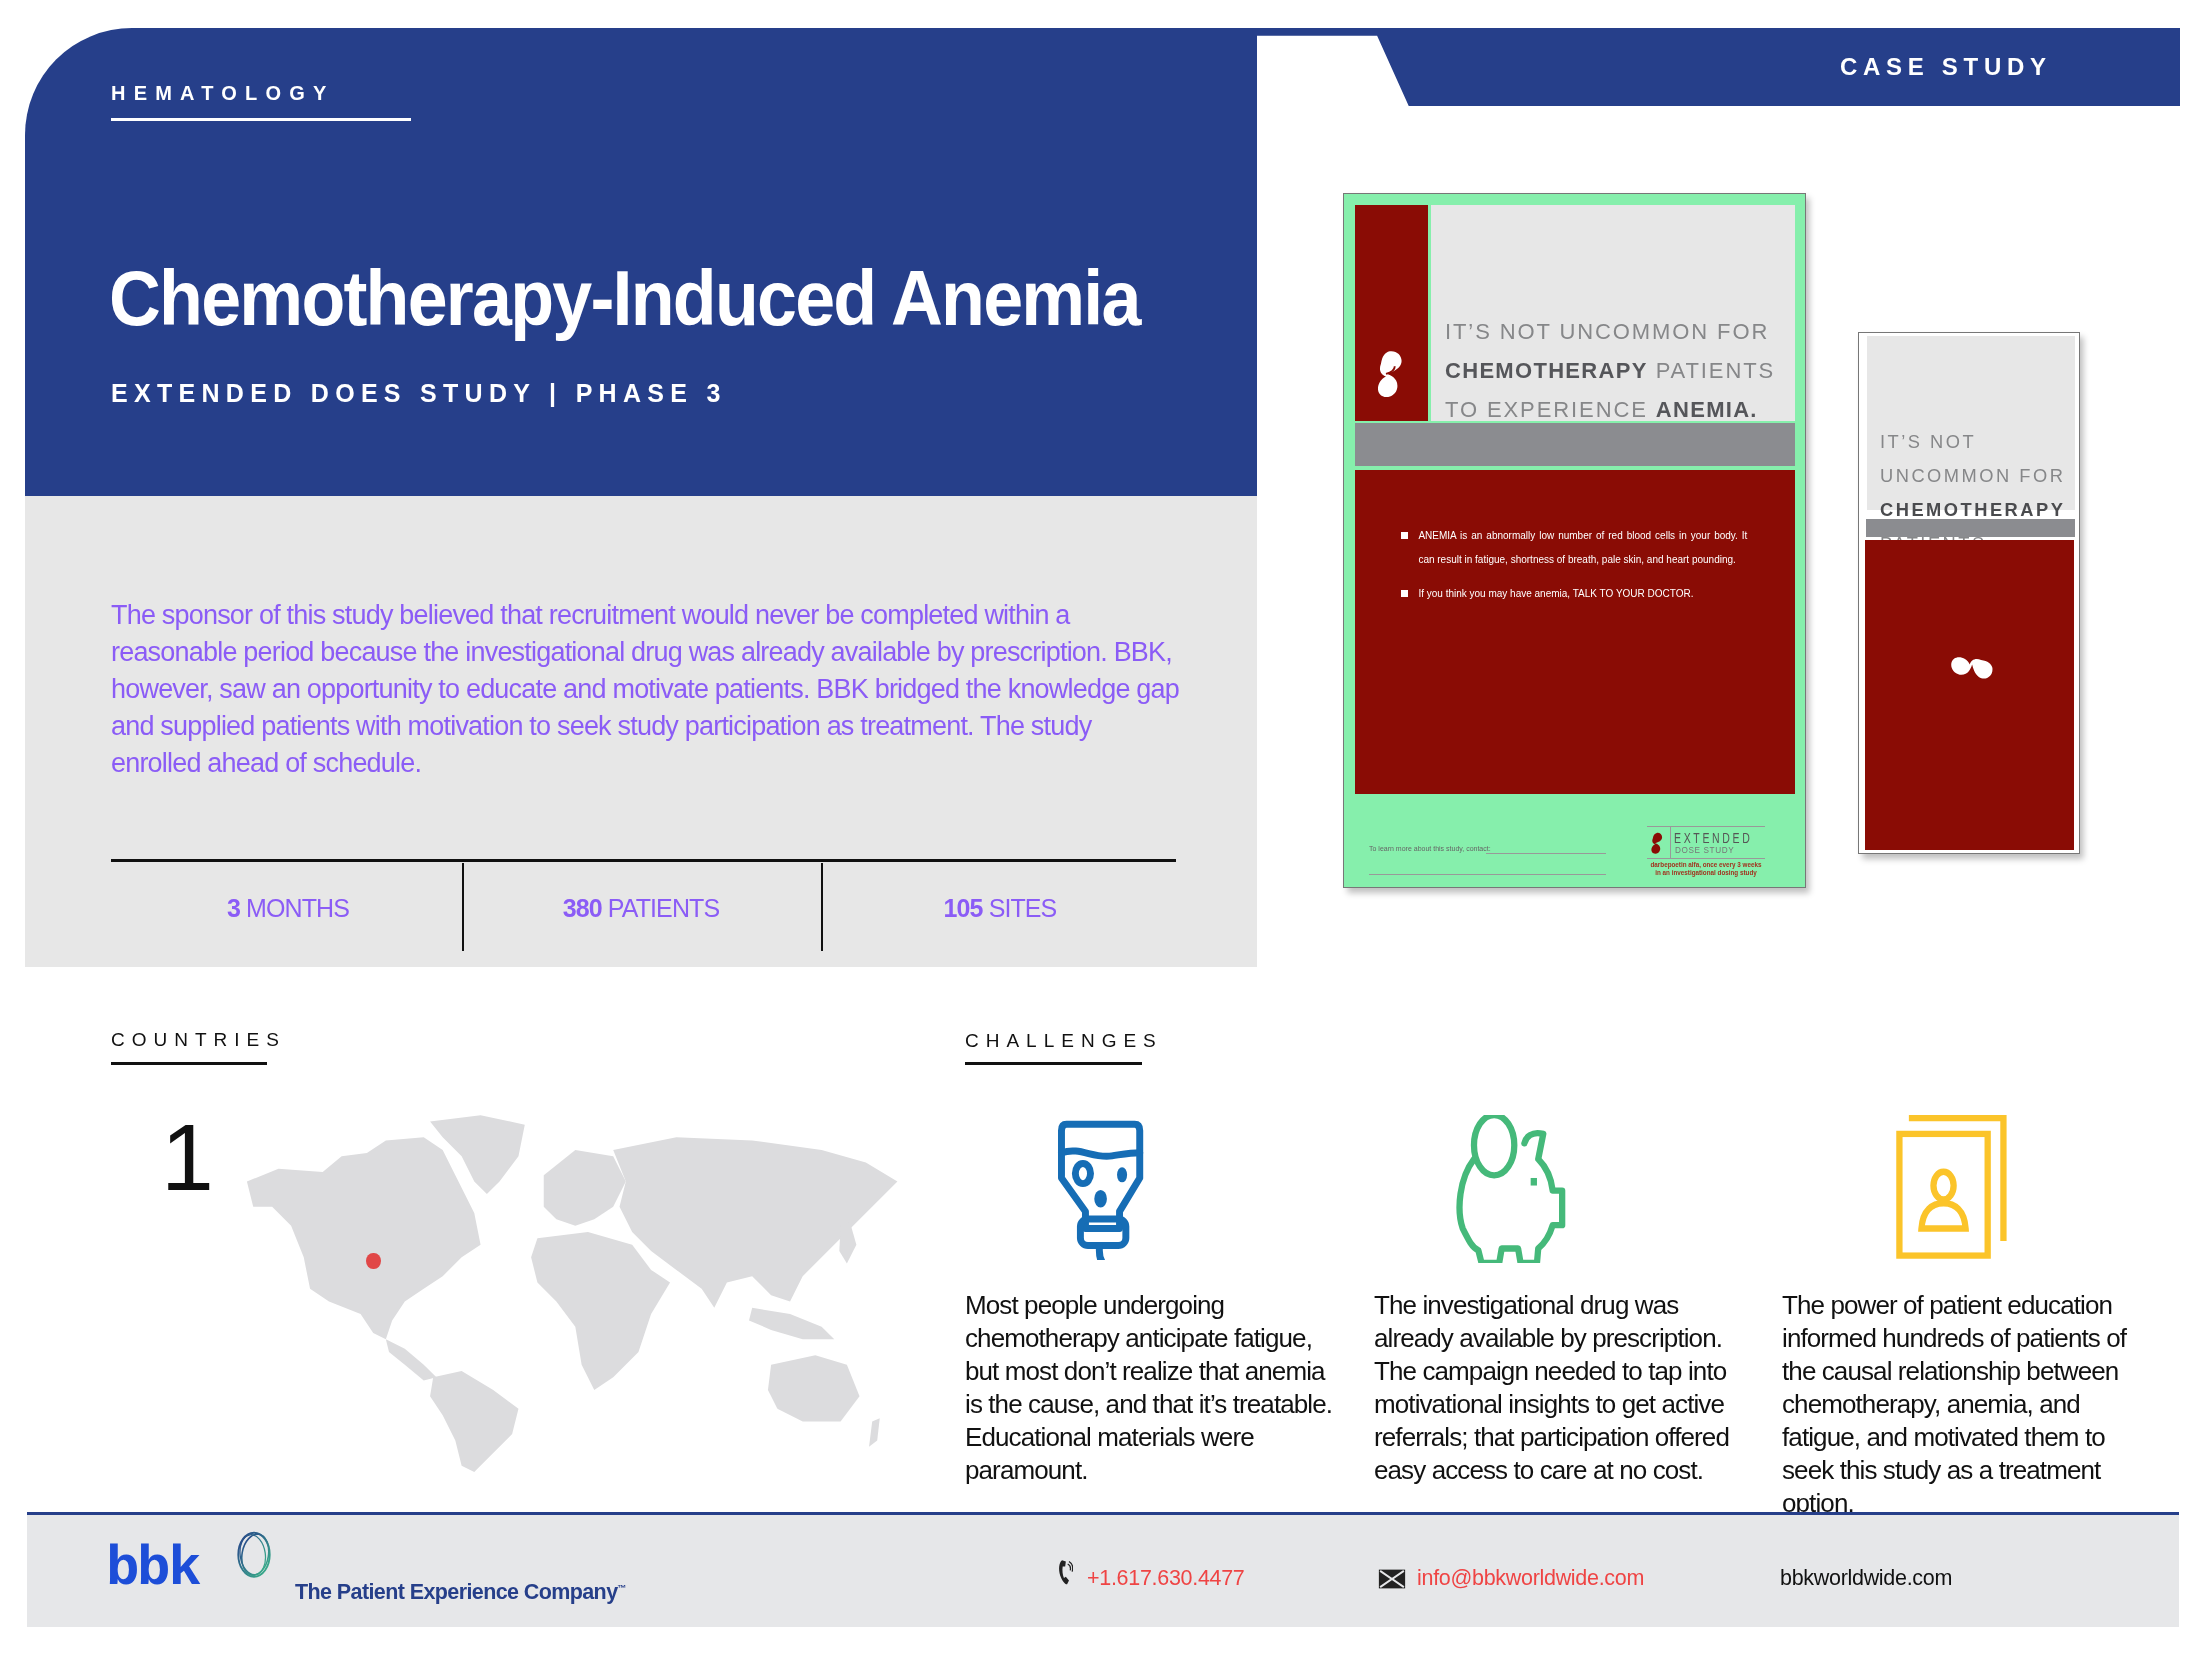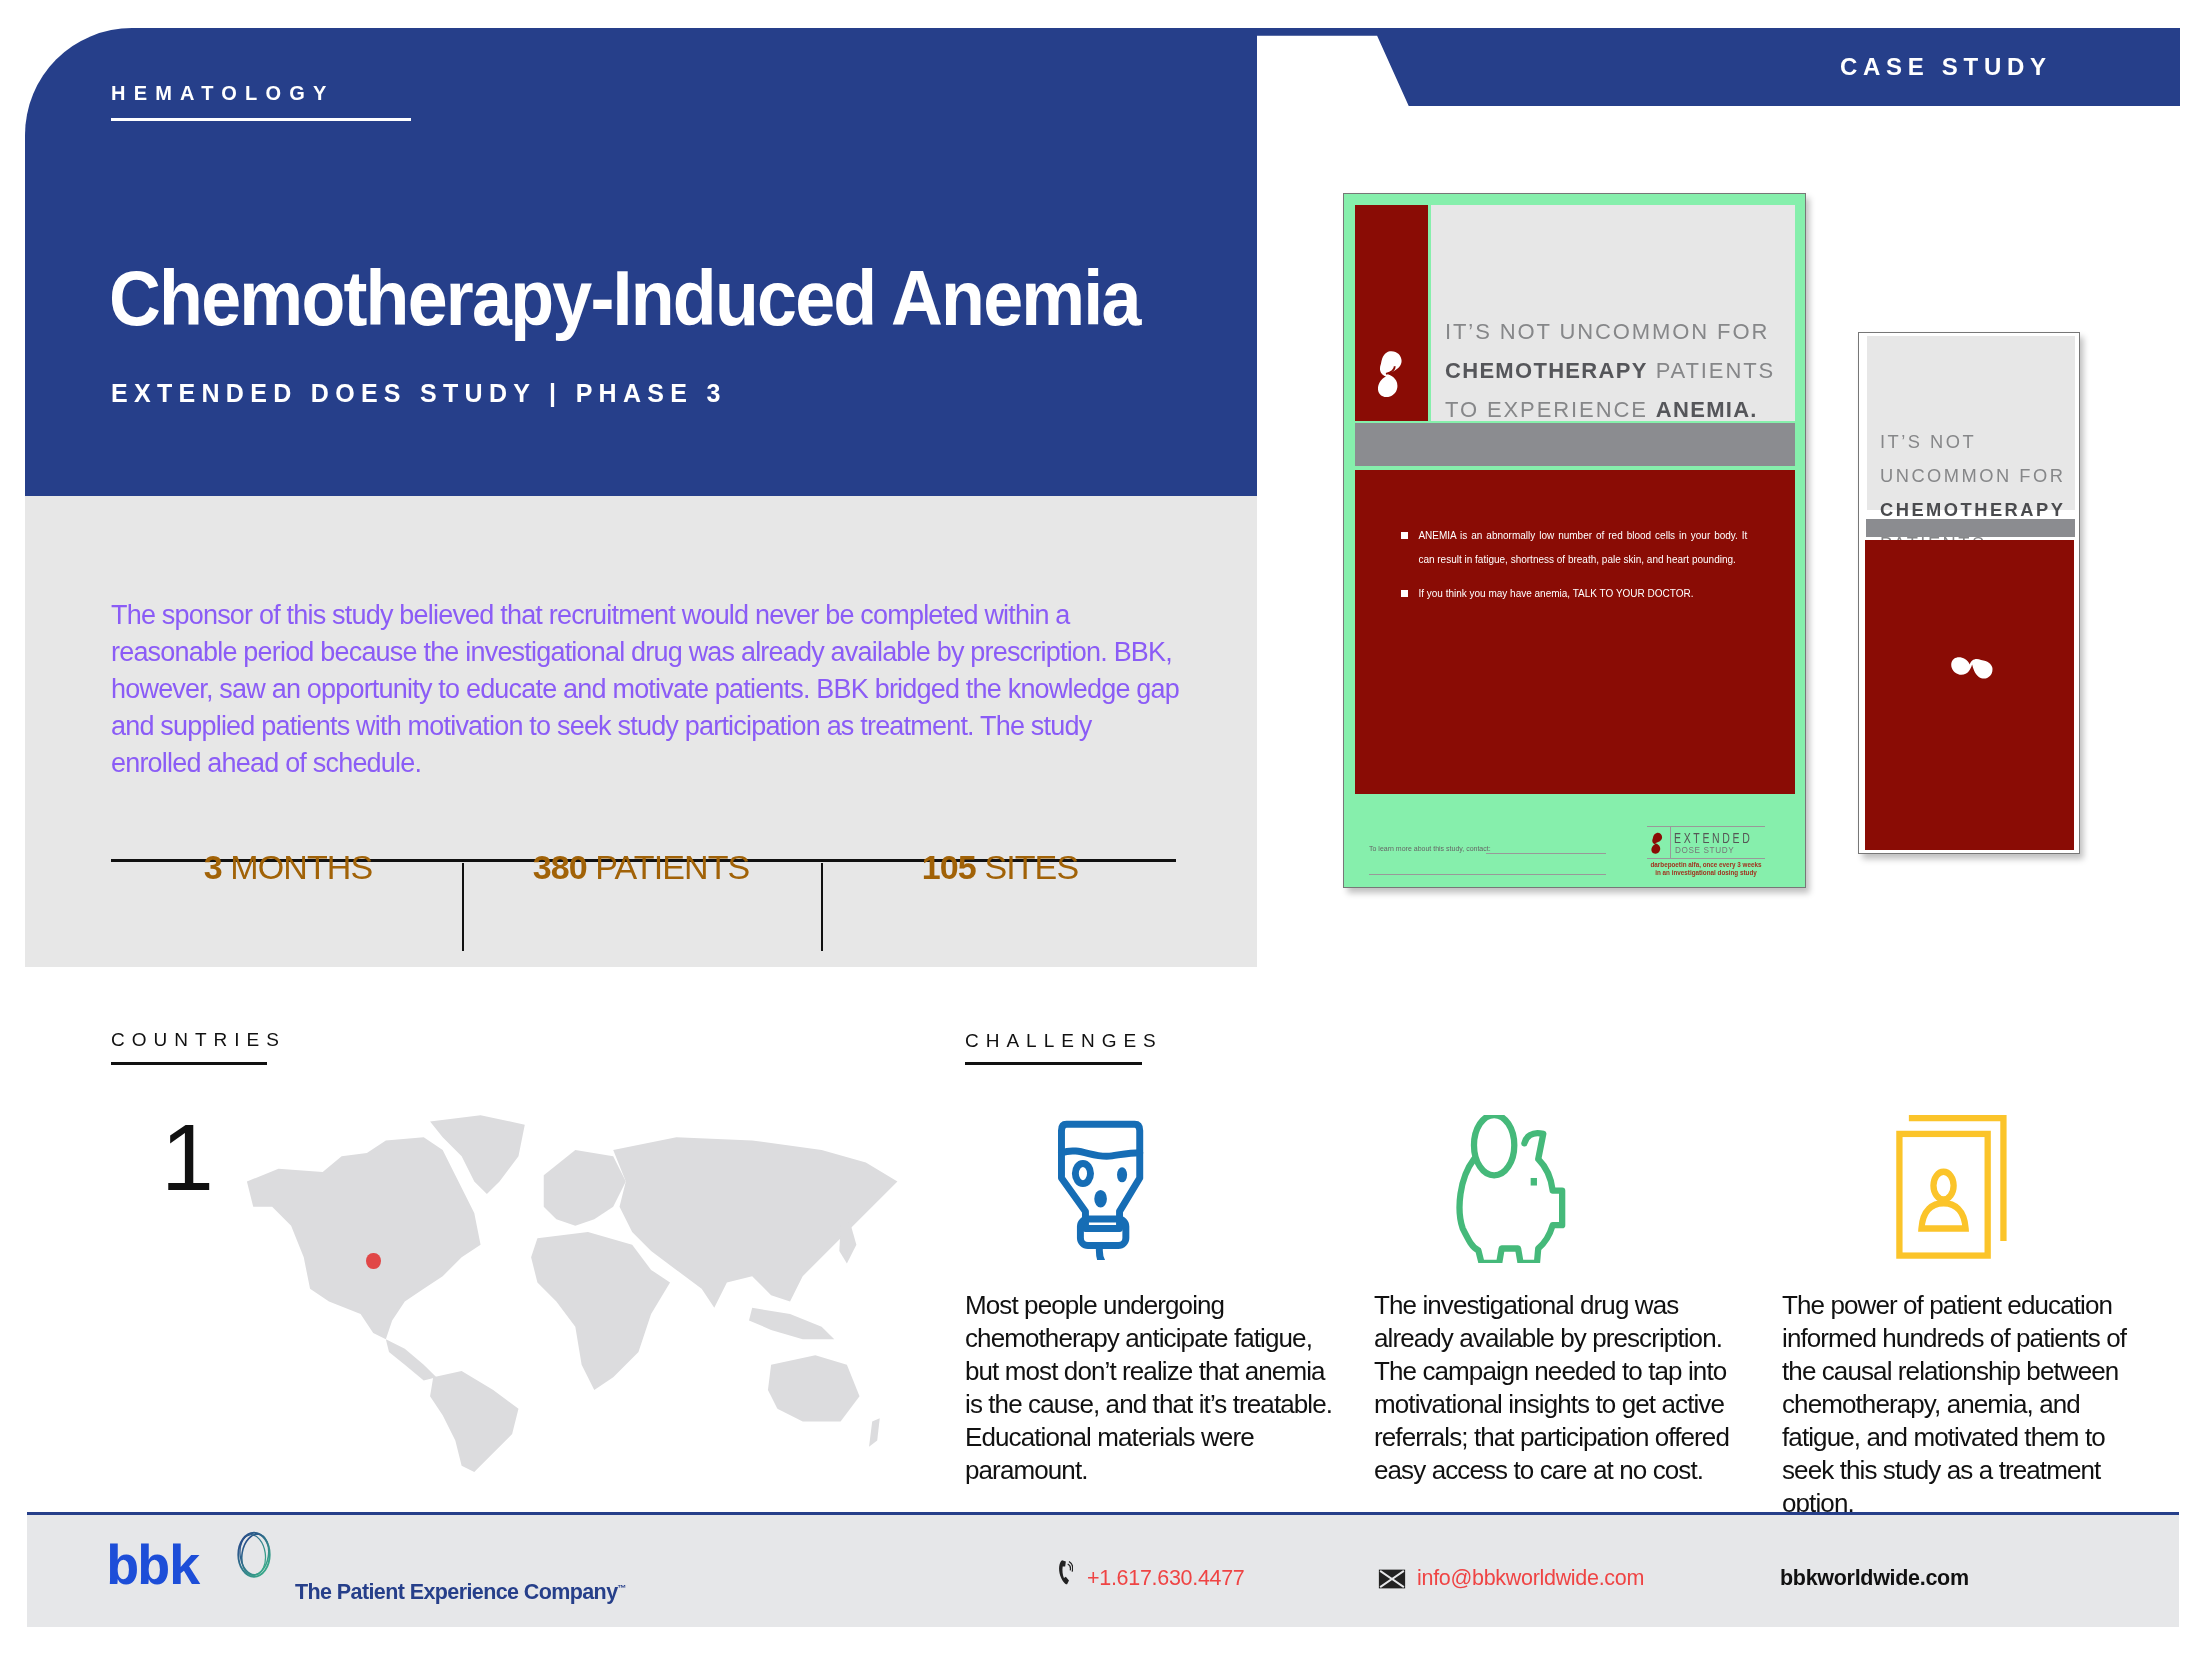--- a/index.html
+++ b/index.html
@@ -33,22 +33,22 @@
 
   
   .gray-panel { position: absolute; left: 25px; top: 496px; width: 1232px; height: 471px; background: #e7e7e7; }
   .intro {
     position: absolute; left: 111px; top: 597px; width: 1074px; font-size: 27px; line-height: 37px;
     color: #8b5cf6; letter-spacing: -0.8px;
   }
   .stats-rule { position: absolute; left: 111px; top: 859px; width: 1065px; height: 3.2px; background: #111; }
   .stat-div { position: absolute; top: 863px; width: 1.9px; height: 88px; background: #111; }
   .stat {
-    position: absolute; top: 848px; font-size: 34px; text-align: center; letter-spacing: -0.9px;
-    color: #a16207; width: 354px;
+    position: absolute; top: 894px; font-size: 25px; text-align: center; letter-spacing: -0.9px;
+    color: #8b5cf6; width: 354px;
   }
   .stat b { font-weight: bold; }
 
   
   .poster-lg {
     position: absolute; left: 1343px; top: 193px; width: 463px; height: 695px; background: #86efac;
     border: 1.3px solid #777; box-shadow: 3.8px 5px 6.3px rgba(0,0,0,0.25);
   }
   .plg-red-side { position: absolute; left: 11.4px; top: 10.7px; width: 73px; height: 216px; background: #8a0c05; }
   .plg-grey-head { position: absolute; left: 87px; top: 10.7px; width: 364px; height: 216px; background: #e7e7e7; }
@@ -94,21 +94,21 @@
   .chal-text { position: absolute; top: 1289px; width: 379px; font-size: 26px; line-height: 33px; color: #111; letter-spacing: -0.9px; }
 
   
   .footer-line { position: absolute; left: 27px; top: 1512px; width: 2152px; height: 3.2px; background: #263f8a; }
   .footer { position: absolute; left: 27px; top: 1515px; width: 2152px; height: 112px; background: #e6e7e9; }
   .bbk-word { position: absolute; left: 106px; top: 1537px; font-size: 56px; font-weight: bold; color: #1d4ed8; letter-spacing: -2.5px; font-family: Liberation Mono, monospace; }
   .bbk-rings { position: absolute; left: 232px; top: 1528px; }
   .tagline { position: absolute; left: 295px; top: 1580px; font-size: 21.5px; font-weight: bold; color: #263f8a; letter-spacing: -0.6px; }
   .tagline sup { font-size: 8.8px; }
   .contact { position: absolute; top: 1566px; font-size: 21.5px; color: #ef4444; letter-spacing: -0.3px; }
-  .contact-web { font-weight: bold; color: #111; }
+  .contact-web { font-weight: normal; color: #111; }
   .c-icon { position: absolute; }
 </style>
 </head>
 <body>
 
 <div class="hdr-blue"></div>
 <div class="case-banner">
   <svg width="923" height="78" viewBox="0 0 1460 123">
     <polygon points="0,0 1460,0 1460,123 240,123 190,12 0,12" fill="#263f8a"></polygon>
   </svg>

